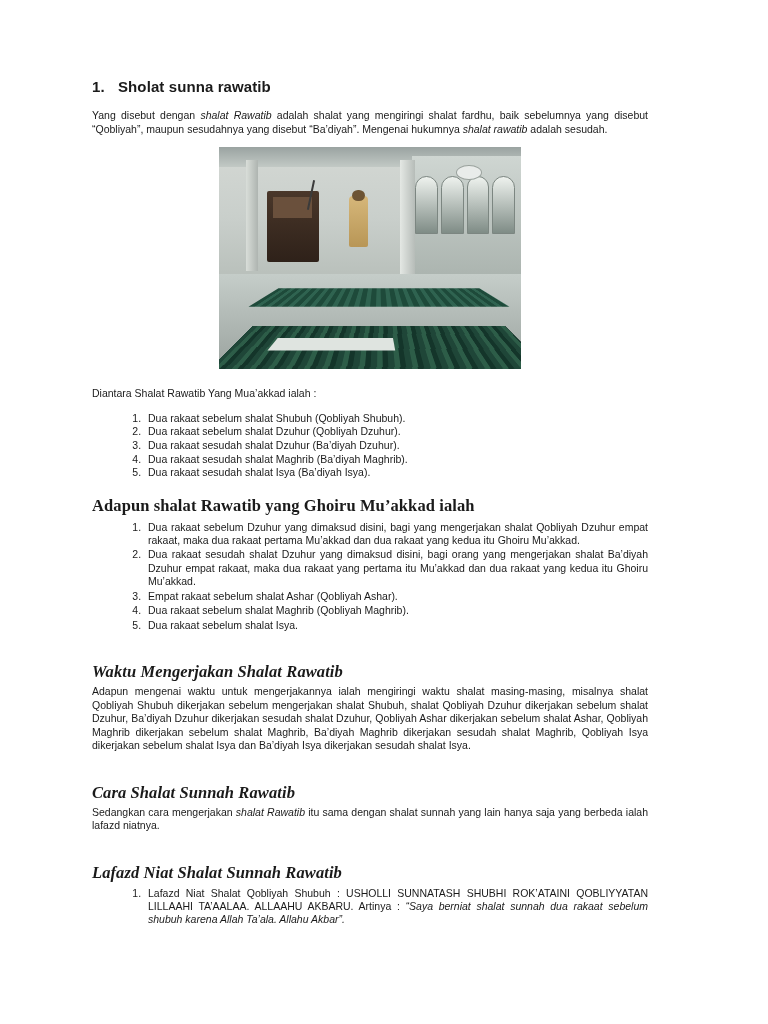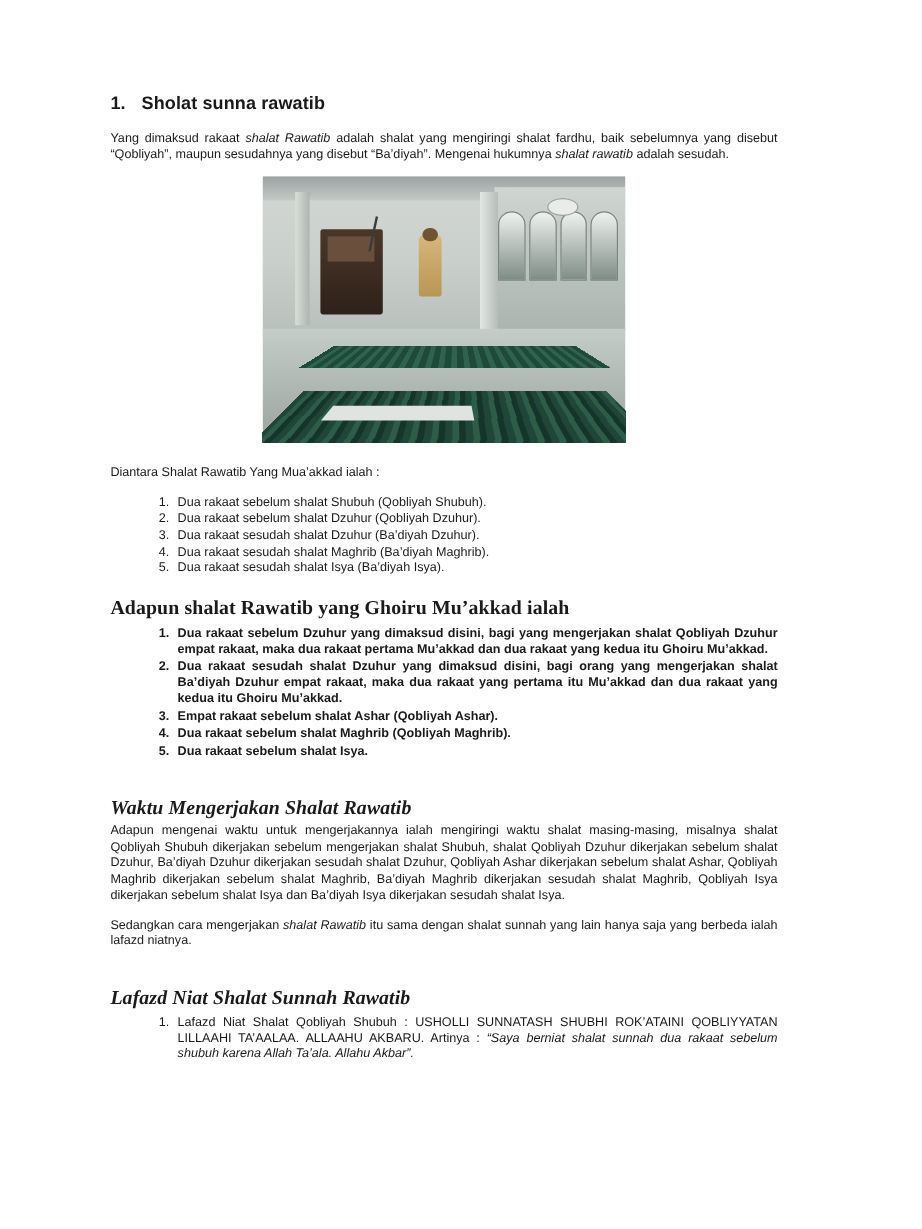--- a/index.html
+++ b/index.html
@@ -148,34 +148,34 @@
     margin: 4px 0 6px 0;
     padding-left: 52px;
     font-size: 10.5px;
     line-height: 13.2px;
   }
   ol.list > li {
     margin: 0 0 0.5px 0;
     padding-left: 4px;
     text-align: justify;
   }
-  ol.list.spaced > li { margin-bottom: 1.5px; font-weight: bold; }
+  ol.list.spaced > li { margin-bottom: 1.5px; }
   .intro-note { margin-bottom: 6px; }
 </style>
 </head>
 <body>
 
 <div class="page">
 
   <h1 class="doc-title">
     <span class="num">1.</span><span>Sholat sunna rawatib</span>
   </h1>
 
   <p class="body just">
-    <span>Yang dimaksud rakaat </span><i>shalat Rawatib</i><span> adalah shalat yang mengiringi shalat fardhu, baik sebelumnya yang disebut “Qobliyah”, maupun sesudahnya yang disebut “Ba’diyah”. Mengenai hukumnya </span><i>shalat rawatib</i><span> adalah sesudah.</span>
+    <span>Yang disebut dengan </span><i>shalat Rawatib</i><span> adalah shalat yang mengiringi shalat fardhu, baik sebelumnya yang disebut “Qobliyah”, maupun sesudahnya yang disebut “Ba’diyah”. Mengenai hukumnya </span><i>shalat rawatib</i><span> adalah sesudah.</span>
   </p>
 
   <div class="figure">
     <div class="photo">
       <div class="ph-wallback"></div>
       <div class="ph-ceiling"></div>
       <div class="ph-rightwall"></div>
       <div class="ph-windows">
         <span></span>
         <span></span>
@@ -213,20 +213,21 @@
     <li>Dua rakaat sebelum Dzuhur yang dimaksud disini, bagi yang mengerjakan shalat Qobliyah Dzuhur empat rakaat, maka dua rakaat pertama Mu’akkad dan dua rakaat yang kedua itu Ghoiru Mu’akkad.</li>
     <li>Dua rakaat sesudah shalat Dzuhur yang dimaksud disini, bagi orang yang mengerjakan shalat Ba’diyah Dzuhur empat rakaat, maka dua rakaat yang pertama itu Mu’akkad dan dua rakaat yang kedua itu Ghoiru Mu’akkad.</li>
     <li>Empat rakaat sebelum shalat Ashar (Qobliyah Ashar).</li>
     <li>Dua rakaat sebelum shalat Maghrib (Qobliyah Maghrib).</li>
     <li>Dua rakaat sebelum shalat Isya.</li>
   </ol>
 
   <h2 class="section tight">Waktu Mengerjakan Shalat Rawatib</h2>
   <p class="body just">Adapun mengenai waktu untuk mengerjakannya ialah mengiringi waktu shalat masing-masing, misalnya shalat Qobliyah Shubuh dikerjakan sebelum mengerjakan shalat Shubuh, shalat Qobliyah Dzuhur dikerjakan sebelum shalat Dzuhur, Ba’diyah Dzuhur dikerjakan sesudah shalat Dzuhur, Qobliyah Ashar dikerjakan sebelum shalat Ashar, Qobliyah Maghrib dikerjakan sebelum shalat Maghrib, Ba’diyah Maghrib dikerjakan sesudah shalat Maghrib, Qobliyah Isya dikerjakan sebelum shalat Isya dan Ba’diyah Isya dikerjakan sesudah shalat Isya.</p>
 
+  <h2 class="section tight">Cara Shalat Sunnah Rawatib</h2>
   <p class="body just">
     <span>Sedangkan cara mengerjakan </span><i>shalat Rawatib</i><span> itu sama dengan shalat sunnah yang lain hanya saja yang berbeda ialah lafazd niatnya.</span>
   </p>
 
   <h2 class="section tight">Lafazd Niat Shalat Sunnah Rawatib</h2>
 
   <ol class="list">
     <li>
       <span>Lafazd Niat Shalat Qobliyah Shubuh : USHOLLI SUNNATASH SHUBHI ROK’ATAINI QOBLIYYATAN LILLAAHI TA’AALAA. ALLAAHU AKBARU. Artinya : </span><i>“Saya berniat shalat sunnah dua rakaat sebelum shubuh karena Allah Ta’ala. Allahu Akbar”.</i>
     </li>

